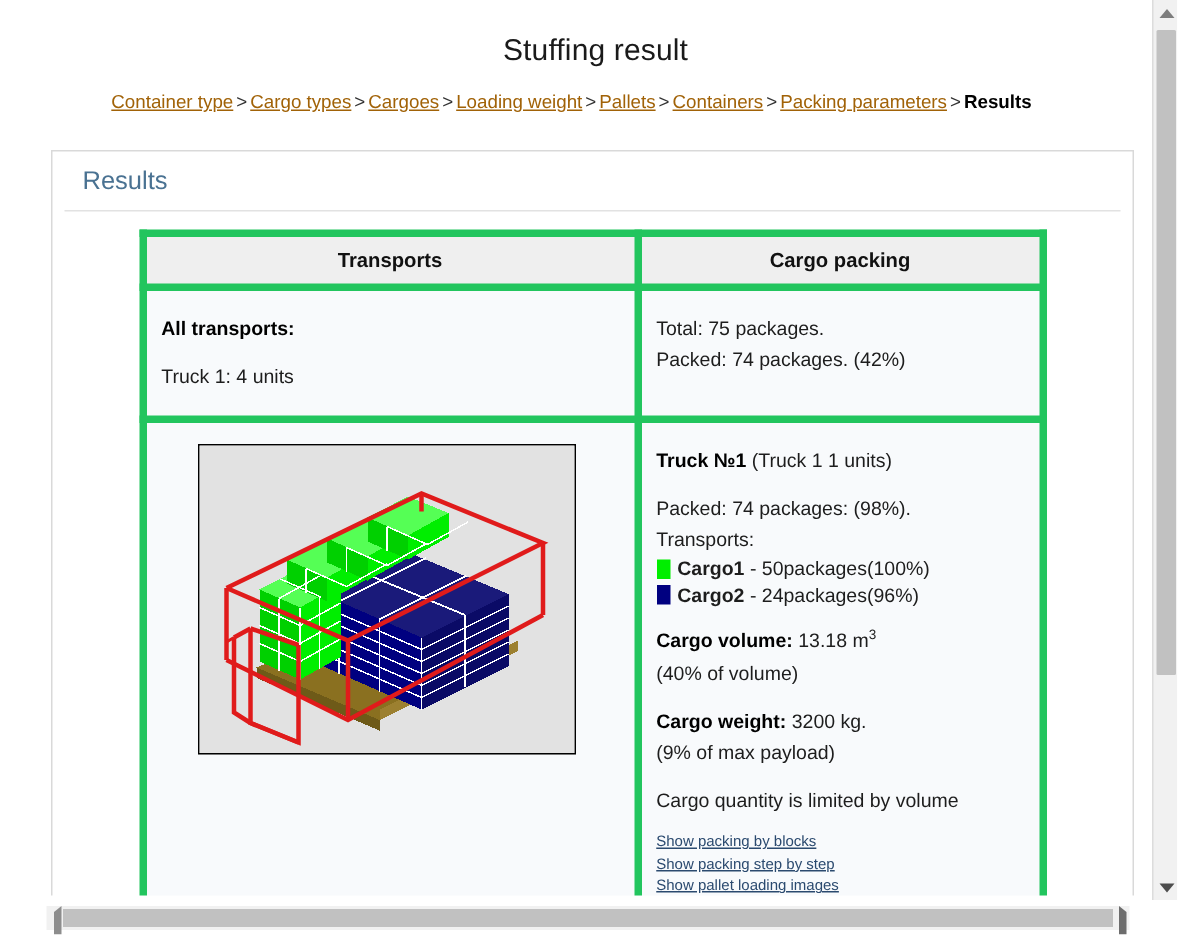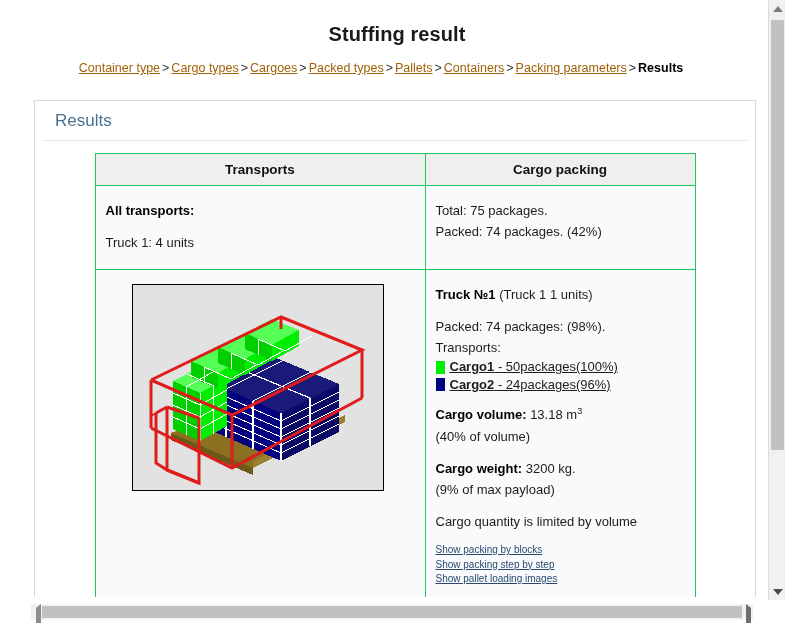--- a/index.html
+++ b/index.html
@@ -24,21 +24,21 @@
     height: 597px;
     background: #ffffff;
     overflow: hidden;
   }
 
   
   #page-title {
     text-align: center;
     font-size: 20px;
     color: #1a1a1a;
-    font-weight: bold;
+    font-weight: normal;
     margin: 0;
     padding-top: 23px;
     letter-spacing: 0.1px;
     padding-left: 32px;
   }
 
   
   #breadcrumb {
     text-align: center;
     font-size: 12.5px;
@@ -80,21 +80,21 @@
   }
 
   
   #results-table {
     border-collapse: collapse;
     margin: 12px auto 13px auto;
     width: 600px;
     table-layout: fixed;
   }
   #results-table th, #results-table td {
-    border: 1px solid #22c55e;
+    border: 5px solid #22c55e;
     vertical-align: top;
     padding: 0;
   }
   #results-table th {
     background: #efefef;
     font-size: 13.5px;
     font-weight: bold;
     color: #111111;
     text-align: center;
     padding: 8px 0 8px 0;
@@ -120,21 +120,21 @@
     gap: 0px;
     line-height: 1.35;
   }
   .swatch {
     display: inline-block;
     width: 9px;
     height: 13px;
     margin-right: 5px;
     flex: 0 0 auto;
   }
-  .legend-text { white-space: nowrap; text-decoration: underline; }
+  .legend-text { white-space: nowrap; }
 
   sup { font-size: 9px; vertical-align: super; }
 
   
   .result-link {
     display: block;
     color: #2b4a6f;
     text-decoration: underline;
     font-size: 10px;
     line-height: 1.47;
@@ -209,21 +209,21 @@
 </head>
 <body>
 
 <div id="page">
 
   <div id="viewport">
 
     <h1 id="page-title">Stuffing result</h1>
 
     <div id="breadcrumb">
-      <a>Container type</a><span class="sep">&gt;</span><a>Cargo types</a><span class="sep">&gt;</span><a>Cargoes</a><span class="sep">&gt;</span><a>Packed types</a><span class="sep">&gt;</span><a>Pallets</a><span class="sep">&gt;</span><a>Containers</a><span class="sep">&gt;</span><a>Packing parameters</a><span class="sep">&gt;</span><span class="current">Results</span>
+      <a>Container type</a><span class="sep">&gt;</span><a>Cargo types</a><span class="sep">&gt;</span><a>Cargoes</a><span class="sep">&gt;</span><a>Loading weight</a><span class="sep">&gt;</span><a>Pallets</a><span class="sep">&gt;</span><a>Containers</a><span class="sep">&gt;</span><a>Packing parameters</a><span class="sep">&gt;</span><span class="current">Results</span>
     </div>
 
     <div id="results-panel">
 
       <div id="results-legend">Results</div>
 
       <table id="results-table">
         <colgroup>
           <col class="col-left">
           <col class="col-right">

